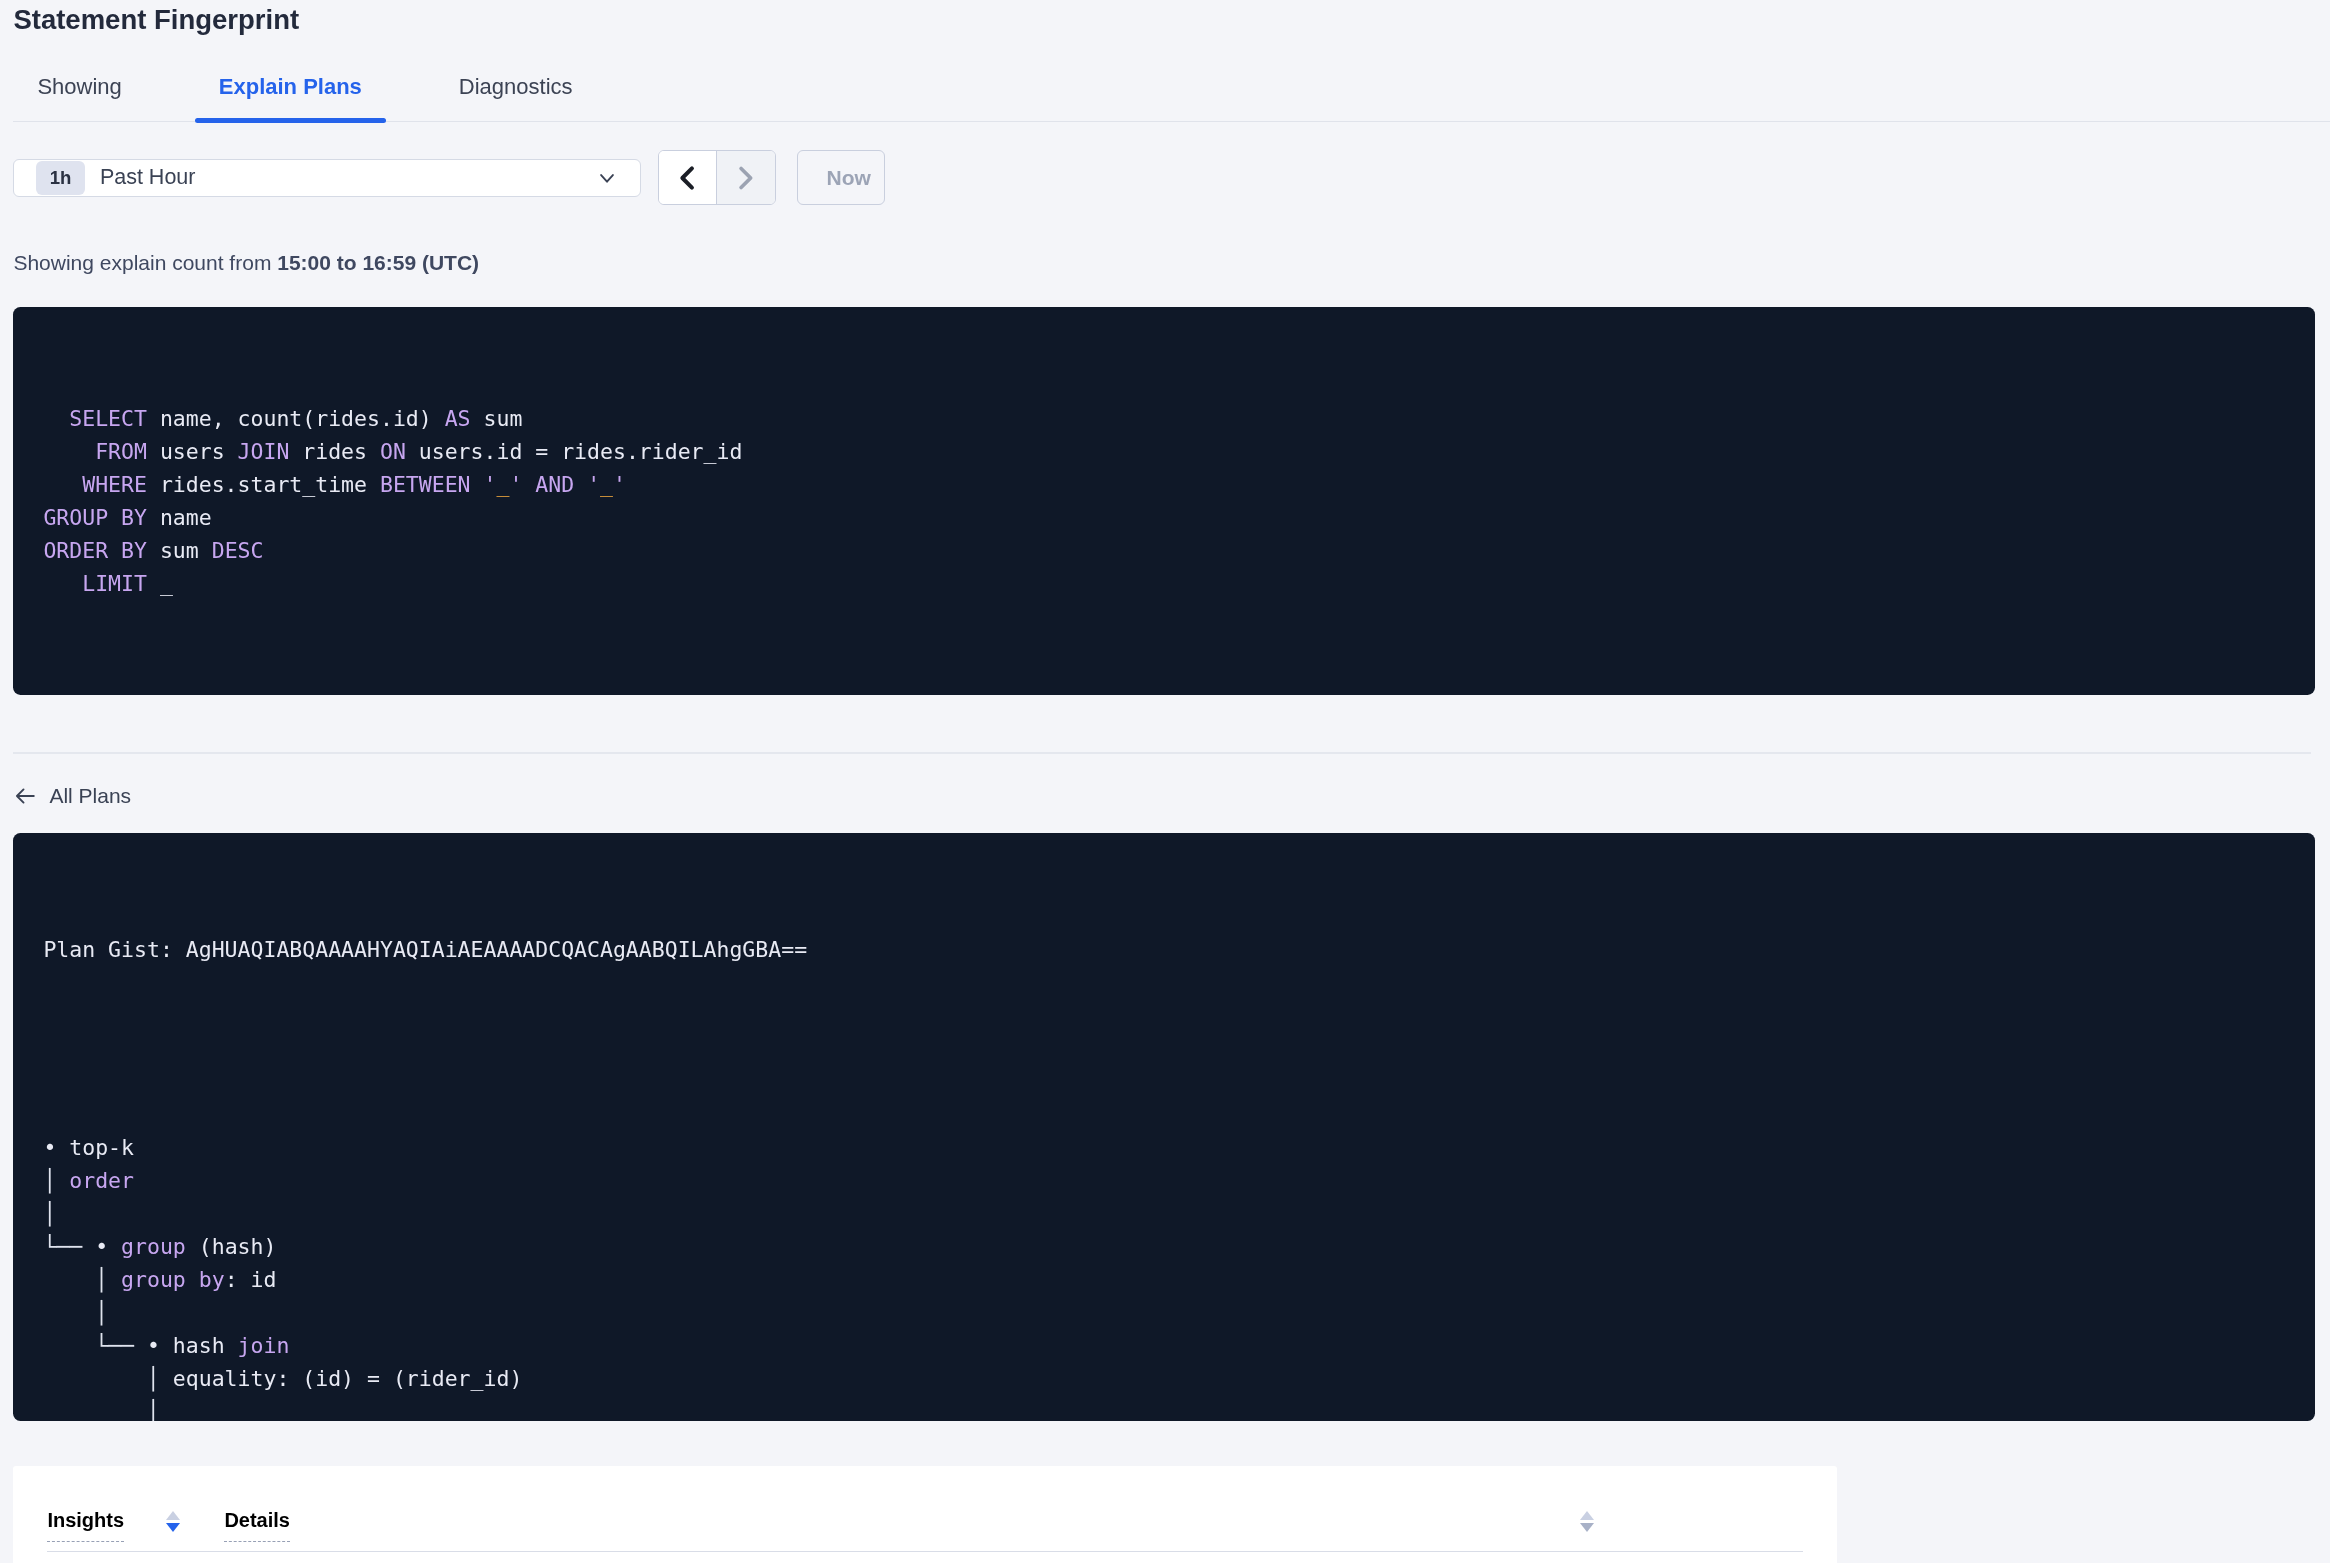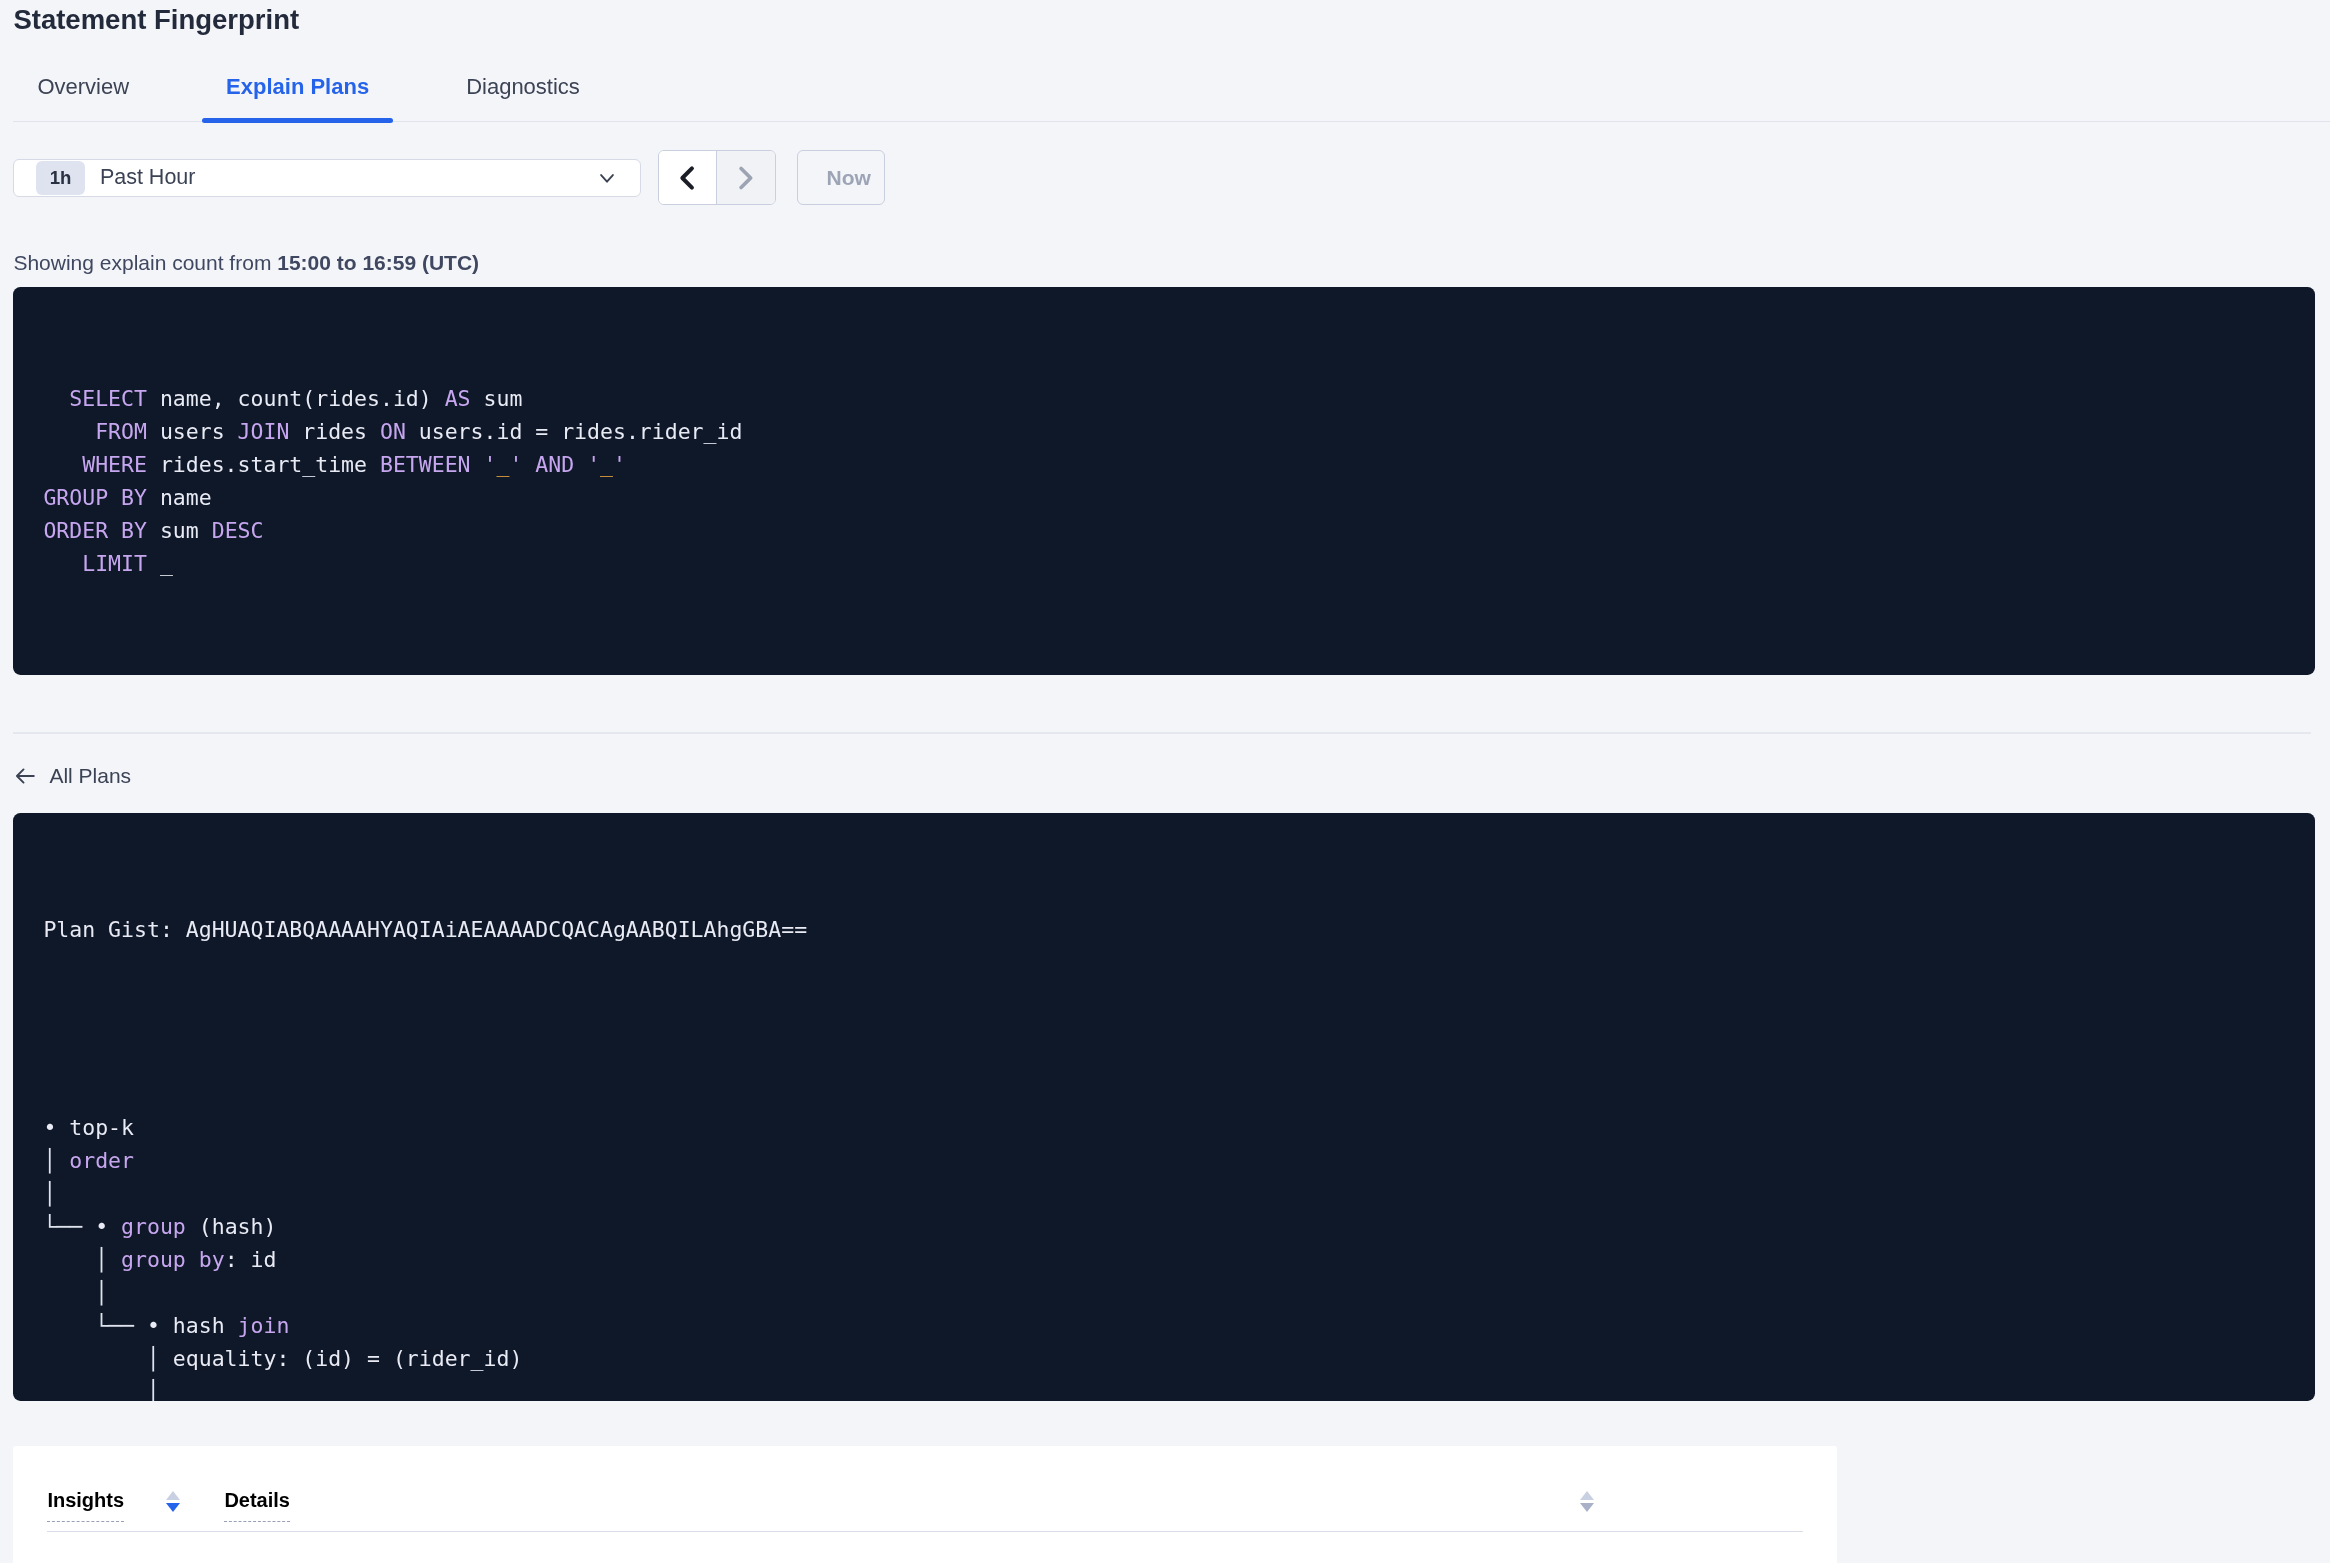--- a/index.html
+++ b/index.html
@@ -27,21 +27,21 @@
   .arrow-btn.prev { background:#FFFFFF; border-right:1.5px solid #C9CFDE; }
   .arrow-btn.next { background:#F0F2F6; cursor:default; }
   .now-btn { margin-left:21px; height:55px; width:88px; border:1.5px solid #C9CFDE; border-radius:6px; background:transparent; font-size:21px; font-weight:600; color:#9CA4B6; display:flex; align-items:center; justify-content:center; cursor:default;padding-left:16px; }
 
   
   .summary { margin-top:45px; font-size:21px; color:#3F4860; line-height:25px; }
   .summary b { font-weight:700; }
 
   
   .code-block { width:2302px; background:#0F1828; border-radius:7.4px; font-family:"DejaVu Sans Mono", monospace; font-size:21.5px; line-height:33px; white-space:pre; overflow:hidden; }
-  .sql-block { margin-top:12px; padding:29px 30px; }
+  .sql-block { margin-top:32px; padding:29px 30px; }
   .gist-block { margin-top:22px; height:588px; padding:34px 30px; }
   .code-line { white-space:pre; }
   .tok-kw { color:#C7A6F0; }
   .tok-pl { color:#E8EAF4; }
   .tok-or { color:#E8A33D; }
   .tok-tr { color:#DFE3EE; }
   .gist-header { color:#E8EAF4; }
   .gist-spacer { height:33px; }
 
   
@@ -65,21 +65,21 @@
   .tbl-row { display:flex; align-items:center; min-height:123px; }
 </style>
 </head>
 <body>
 
 <div class="content">
 
   <div class="page-title">Statement Fingerprint</div>
 
   <div class="tabs">
-    <div class="tab">Overview</div>
+    <div class="tab">Showing</div>
     <div class="tab active">Explain Plans</div>
     <div class="tab">Diagnostics</div>
   </div>
 
   <div class="time-row">
     <div class="time-dropdown">
       <span class="time-badge">1h</span>
       <span class="time-label">Past Hour</span>
       <span class="chev-down">
         <svg width="22" height="22" viewBox="0 0 30 30">

